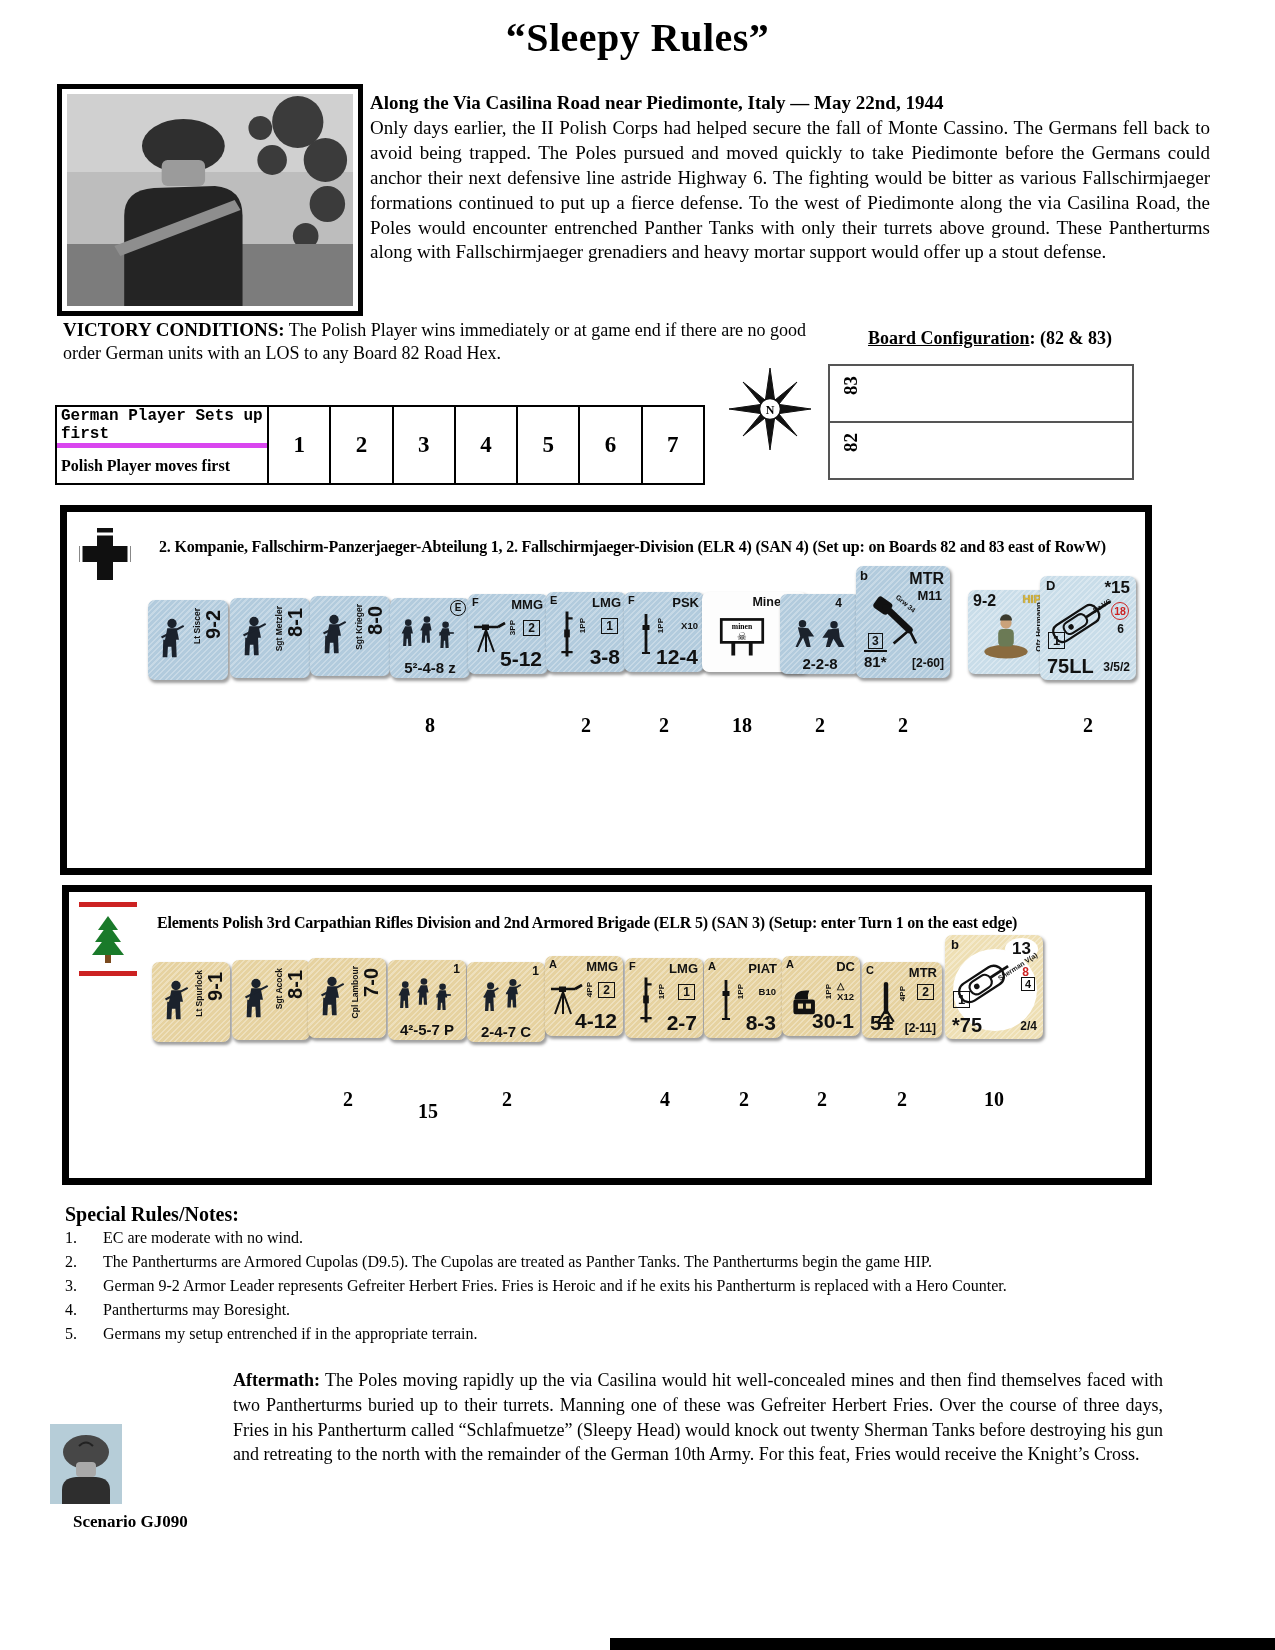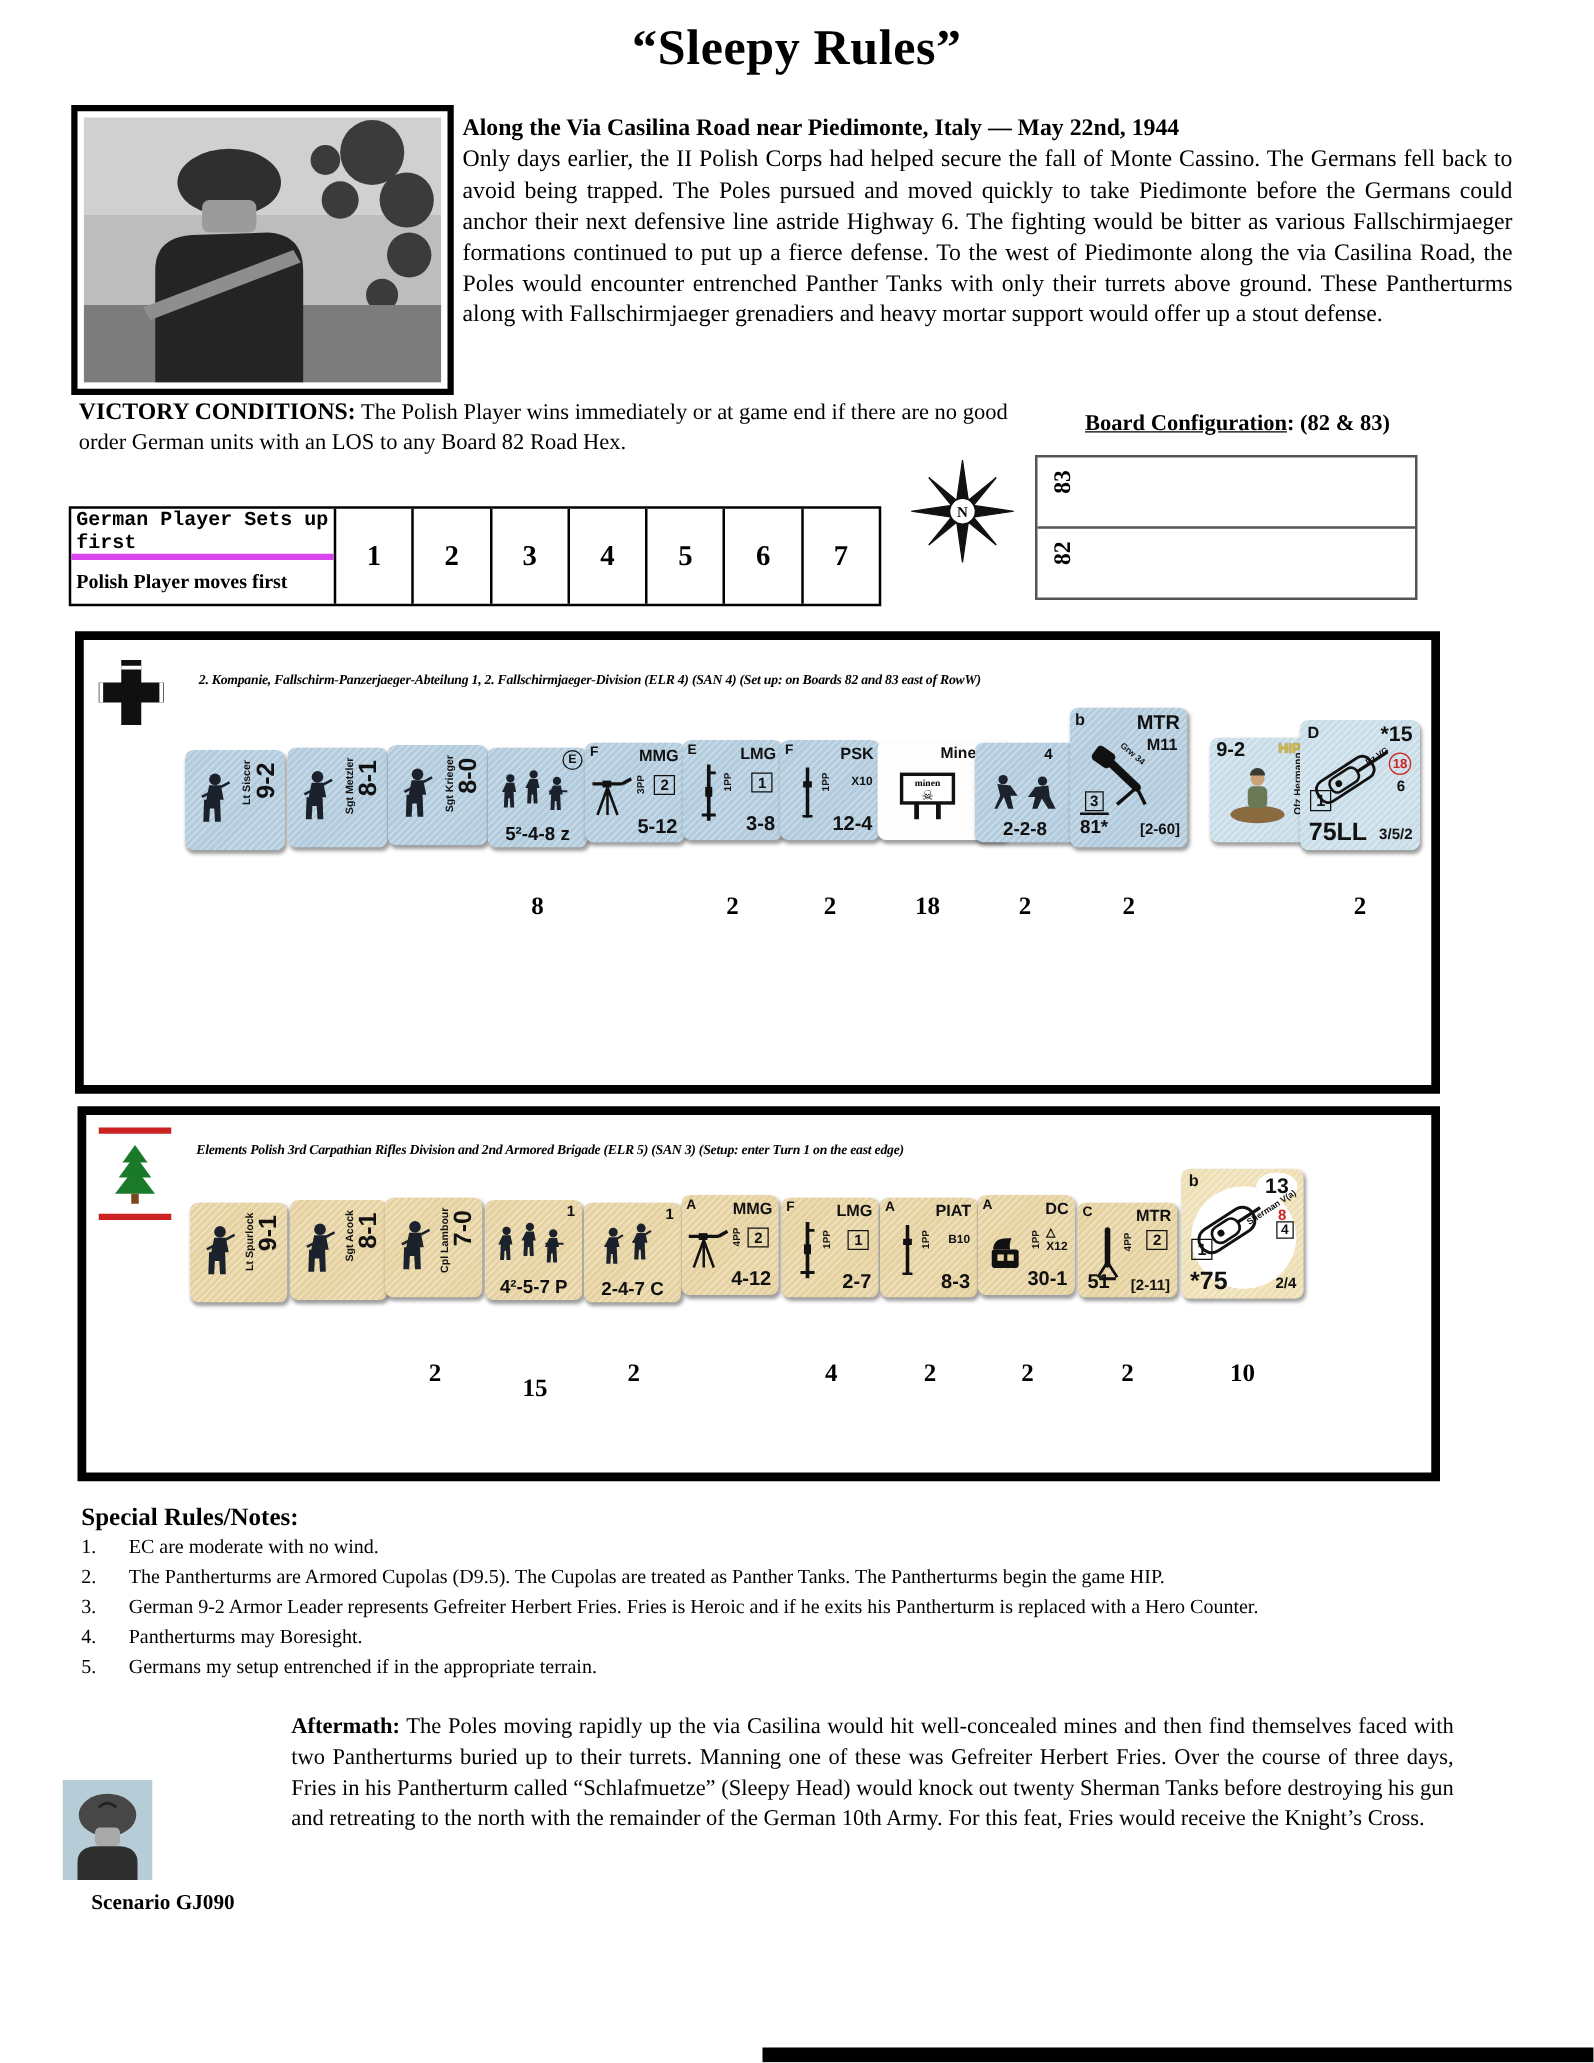--- a/index.html
+++ b/index.html
@@ -31,38 +31,38 @@
   
   .tt{display:flex;border:2px solid #000;height:76px;background:#fff;}
   .tt-left{width:210px;flex:none;border-right:2px solid #000;display:flex;flex-direction:column;}
   .tt-left div{flex:1;display:flex;align-items:center;padding-left:4px;font-weight:bold;font-size:16px;}
   .tt-left div:first-child{border-bottom:5px solid #d946ef;font-family:Liberation Mono, monospace;}
   .tt-cell{flex:1;border-right:2px solid #000;display:flex;align-items:center;justify-content:center;
            font-weight:bold;font-size:23px;}
   .tt-cell:last-child{border-right:none;}
   
   .oob{border:7px solid #000;background:#fff;}
-  .oob-head{position:absolute;font-weight:bold;font-size:11px;letter-spacing:-0.2px;font-style:italic;}
+  .oob-head{position:absolute;font-weight:bold;font-size:16px;letter-spacing:-0.2px;}
   
   .counter{position:absolute;border-radius:7px;box-shadow:1.5px 2.5px 3px rgba(40,40,40,.45);
            font-family:"Liberation Sans",sans-serif;color:#111;}
   .c-de{background-color:#b2cbdd;background-image:repeating-linear-gradient(135deg,rgba(255,255,255,.28) 0 1.5px,transparent 1.5px 4px);}
   .c-de2{background-color:#c9dde9;background-image:repeating-linear-gradient(135deg,rgba(255,255,255,.3) 0 1.5px,transparent 1.5px 4px);}
   .c-pl{background-color:#e6d2a0;background-image:repeating-linear-gradient(135deg,rgba(255,255,255,.3) 0 1.5px,transparent 1.5px 4px);}
   .c-pl2{background-color:#eedfb4;background-image:repeating-linear-gradient(135deg,rgba(255,255,255,.3) 0 1.5px,transparent 1.5px 4px);}
   .c-mf{background-color:#fdfdfd;padding-left:25px;}
   .vt{writing-mode:vertical-rl;transform:rotate(180deg);}
   .lname{position:absolute;right:26px;top:8px;font-size:8.5px;font-weight:bold;}
   .lrating{position:absolute;right:3px;top:10px;font-size:20px;font-weight:bold;}
   .corner{position:absolute;top:2px;left:4px;font-size:11px;font-weight:bold;}
   .sw-title{position:absolute;top:3px;right:5px;font-size:13px;font-weight:bold;}
   .pp{position:absolute;left:30px;top:24px;font-size:8px;font-weight:bold;}
   .rof-box{position:absolute;right:8px;top:26px;border:1.5px solid #111;padding:0 4px;font-size:12px;font-weight:bold;}
   .note{position:absolute;right:6px;top:28px;font-size:9.5px;font-weight:bold;}
-  .sw-str{position:absolute;bottom:3px;right:6px;font-size:16px;font-weight:bold;}
+  .sw-str{position:absolute;bottom:3px;right:6px;font-size:21px;font-weight:bold;}
   .b-ctr{position:absolute;bottom:2px;width:100%;text-align:center;font-size:15px;font-weight:bold;}
   .badge-circle{position:absolute;top:2px;right:4px;border:1.5px solid #111;border-radius:50%;
                 width:14px;height:14px;text-align:center;font-size:10px;font-weight:bold;line-height:14px;}
   .badge-plain{position:absolute;top:2px;right:6px;font-size:12px;font-weight:bold;}
   .mf-title{position:absolute;top:3px;width:100%;text-align:center;font-size:12.5px;font-weight:bold;}
   .qty{position:absolute;width:40px;text-align:center;font-size:20px;font-weight:bold;
        font-family:"Liberation Serif",serif;}
   .boxed{border:1.5px solid #111;padding:0 3px;font-size:12px;font-weight:bold;}
   .pre{white-space:pre-line;}
   .tag-hip{position:absolute;top:3px;right:5px;font-size:11px;font-weight:bold;color:#d8b63c;

